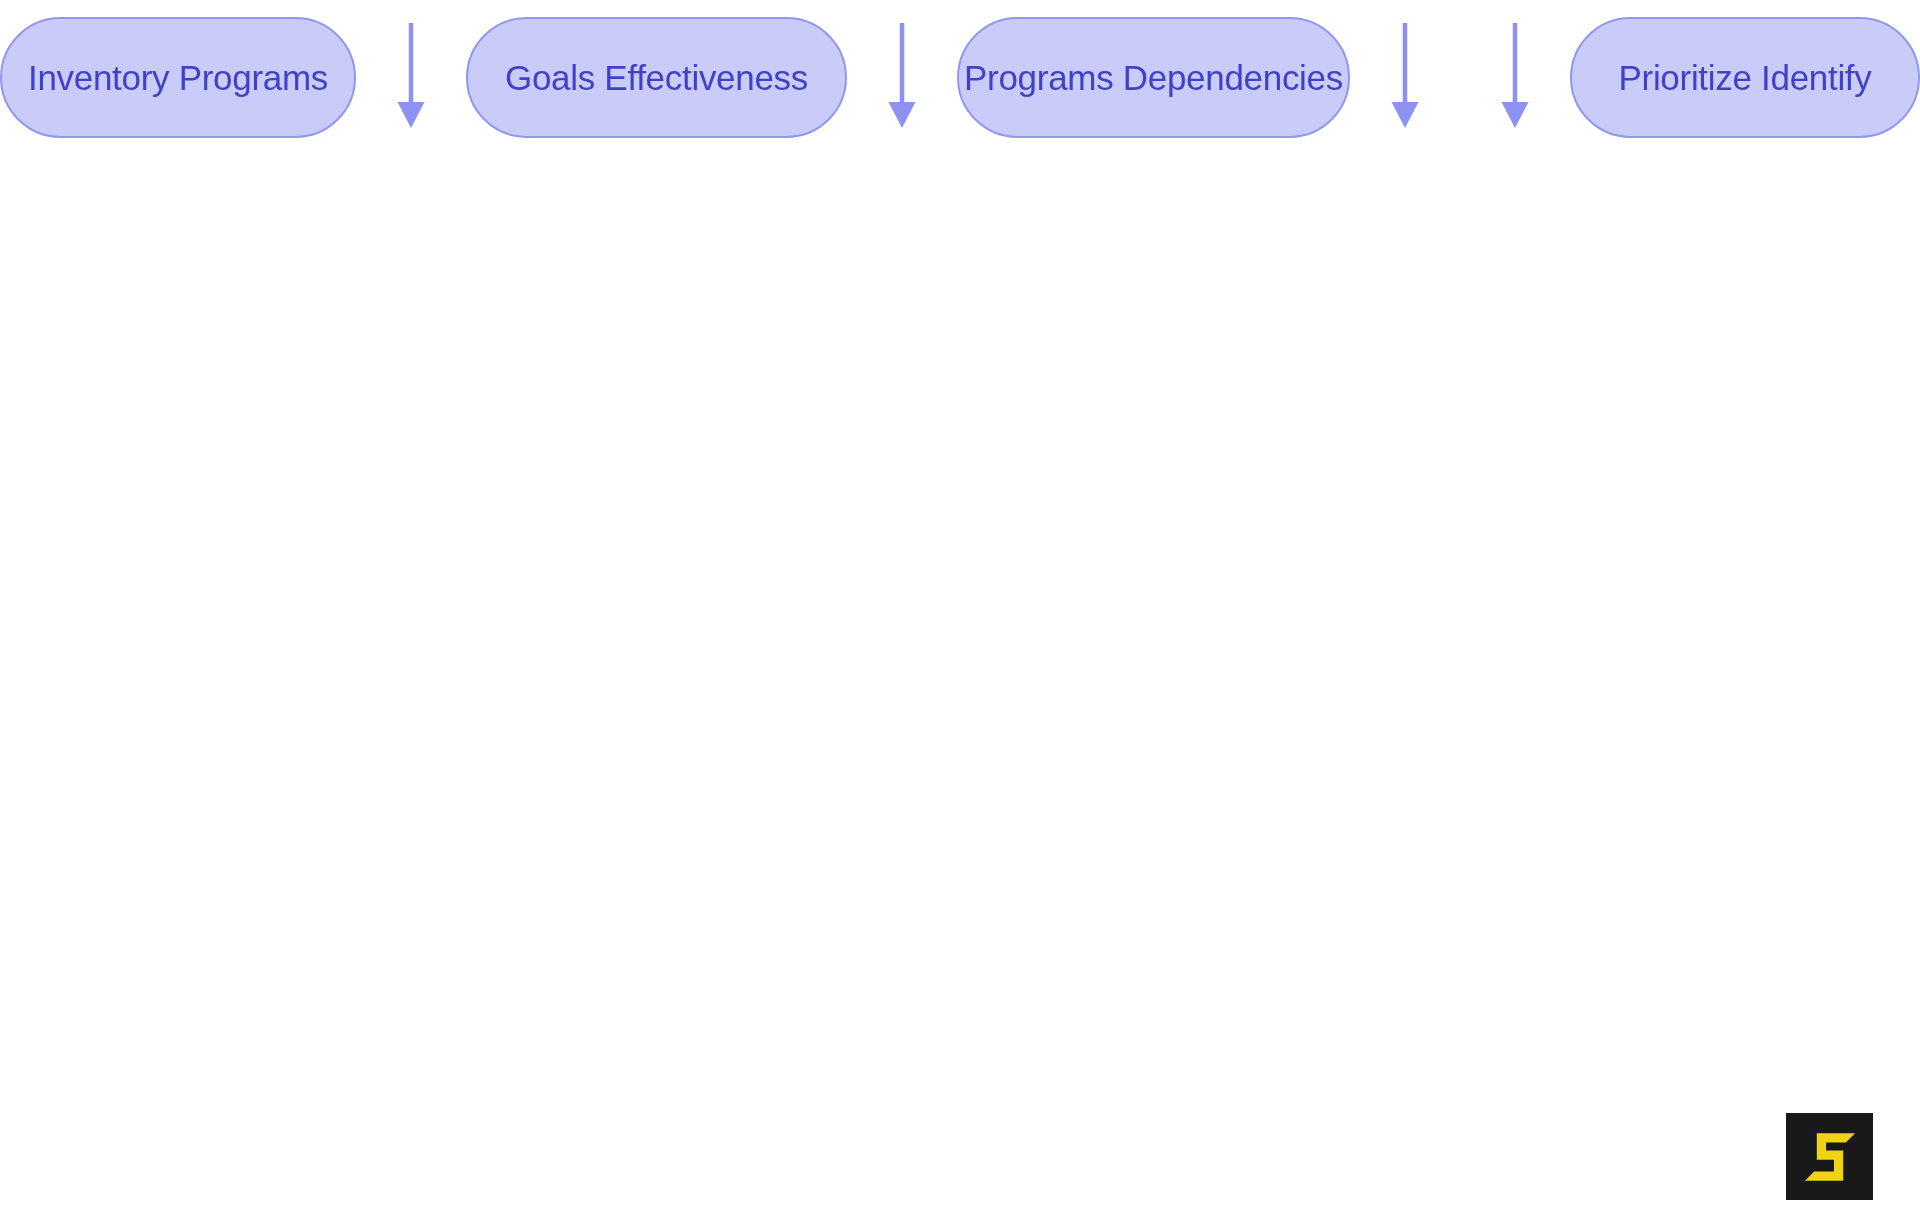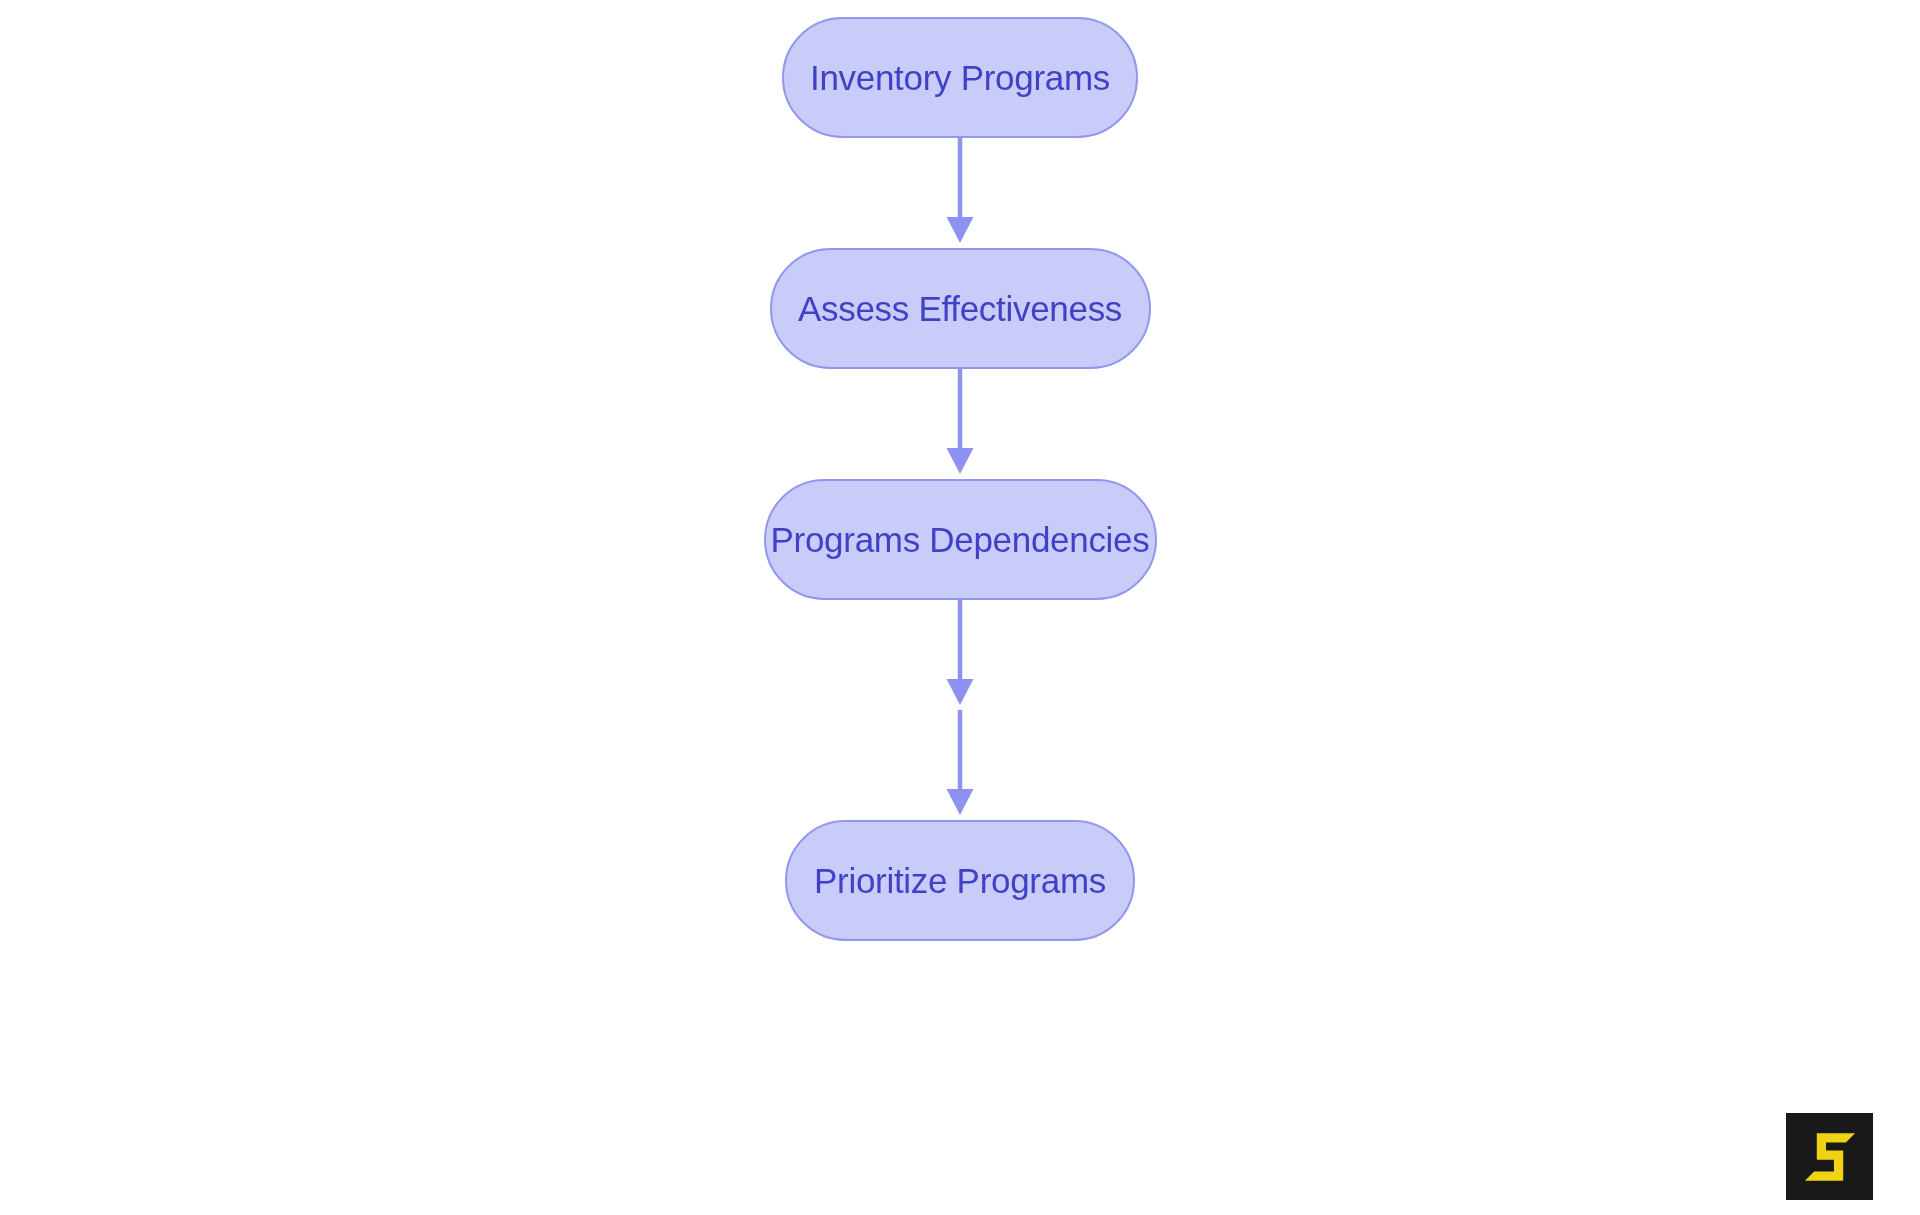--- a/index.html
+++ b/index.html
@@ -11,21 +11,20 @@
     background: var(--page-bg, #ffffff);
     font-family: "Liberation Sans", sans-serif;
     overflow: hidden;
   }
   .flow {
     position: absolute;
     top: 17px;
     left: 0;
     width: 100%;
     display: flex;
-    flex-direction: column;
     align-items: center;
   }
   .node {
     height: 121px;
     border-radius: 60.5px;
     background: var(--node-fill, #c9ccf8);
     border: 2px solid var(--node-border, #9197ef);
     color: var(--node-text, #4141c8);
     display: flex;
     align-items: center;
@@ -67,21 +66,21 @@
     <div class="node node-0">
       <span>Inventory Programs</span>
     </div>
 
     <svg class="arrow" viewBox="0 0 32 110" xmlns="http://www.w3.org/2000/svg">
       <line x1="16" y1="0" x2="16" y2="82" class="arrow-line" stroke-width="4.5" stroke="#8d92f0"></line>
       <path d="M16 105 L2.5 79 L29.5 79 Z" class="arrow-head" fill="#8d92f0"></path>
     </svg>
 
     <div class="node node-1">
-      <span>Assess Effectiveness</span>
+      <span>Goals Effectiveness</span>
     </div>
 
     <svg class="arrow" viewBox="0 0 32 110" xmlns="http://www.w3.org/2000/svg">
       <line x1="16" y1="0" x2="16" y2="82" class="arrow-line" stroke-width="4.5" stroke="#8d92f0"></line>
       <path d="M16 105 L2.5 79 L29.5 79 Z" class="arrow-head" fill="#8d92f0"></path>
     </svg>
 
     <div class="node node-2">
       <span>Programs Dependencies</span>
     </div>
@@ -91,21 +90,21 @@
       <path d="M16 105 L2.5 79 L29.5 79 Z" class="arrow-head" fill="#8d92f0"></path>
     </svg>
 
 
     <svg class="arrow" viewBox="0 0 32 110" xmlns="http://www.w3.org/2000/svg">
       <line x1="16" y1="0" x2="16" y2="82" class="arrow-line" stroke-width="4.5" stroke="#8d92f0"></line>
       <path d="M16 105 L2.5 79 L29.5 79 Z" class="arrow-head" fill="#8d92f0"></path>
     </svg>
 
     <div class="node node-4">
-      <span>Prioritize Programs</span>
+      <span>Prioritize Identify</span>
     </div>
 
   </div>
 
   <div class="logo-mark">
     <svg width="66" height="66" viewBox="0 0 100 100" xmlns="http://www.w3.org/2000/svg">
       <path class="logo-glyph" d="M30,14 L88,14 L74,28 L44,28 L44,40 L70,40 L70,86 L12,86 L26,72 L56,72 L56,54 L30,54 Z" fill="#f0d413"></path>
     </svg>
   </div>
 

